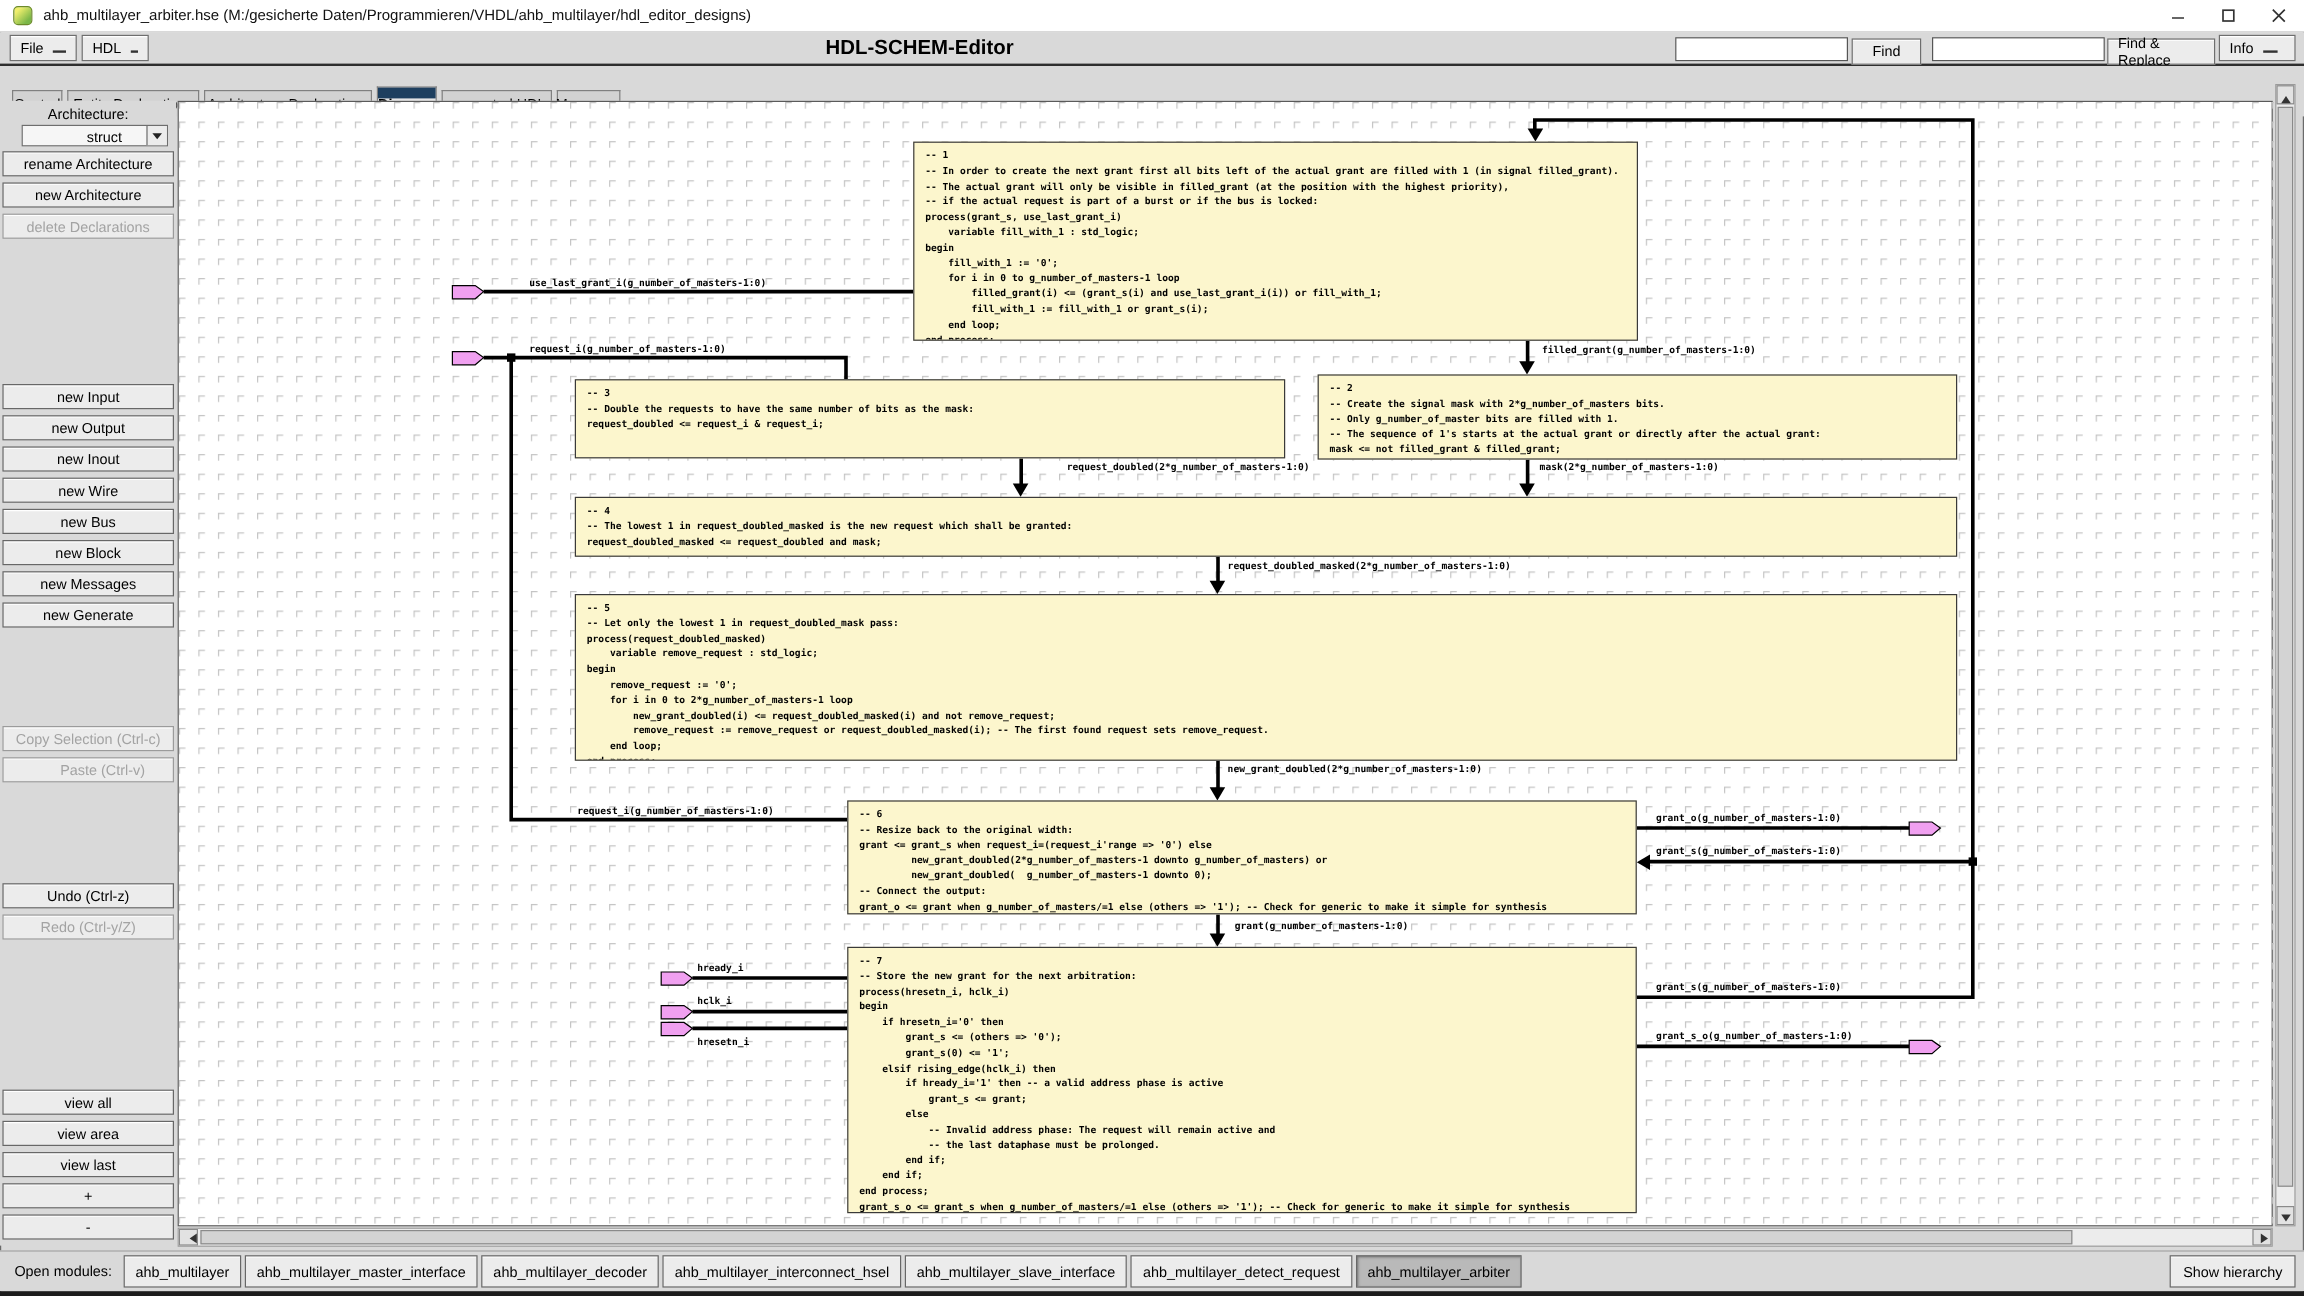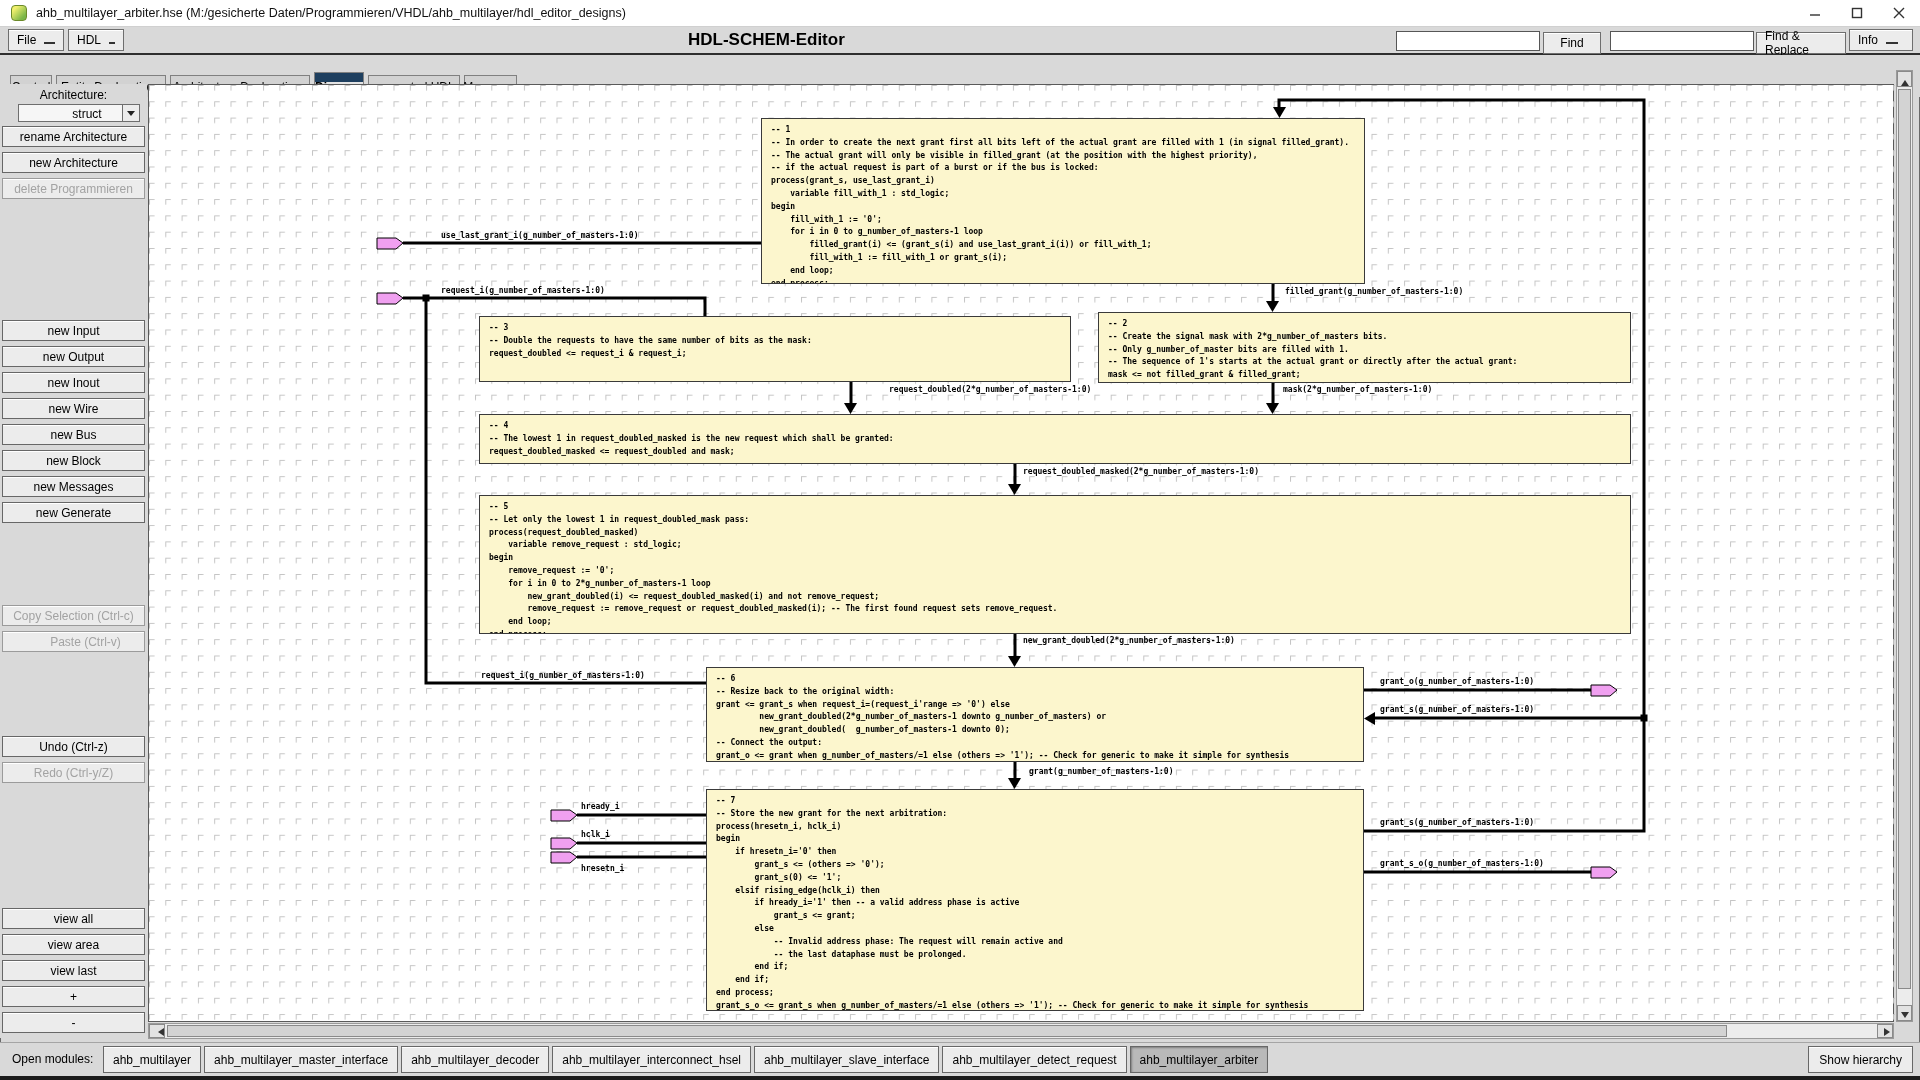--- a/index.html
+++ b/index.html
@@ -125,21 +125,21 @@
 </div>
 
 <div class="sidebar">
   <div class="side-label" style="top:4px;">Architecture:</div>
   <div class="combo">
     <div class="val">struct</div>
     <div class="dd"></div>
   </div>
   <div class="side-btn" style="top:42px;">rename Architecture</div>
   <div class="side-btn" style="top:68px;">new Architecture</div>
-  <div class="side-btn disabled" style="top:94px;">delete Programmieren</div>
+  <div class="side-btn disabled" style="top:94px;">delete Declarations</div>
   <div class="side-btn" style="top:236px;">new Input</div>
   <div class="side-btn" style="top:262px;">new Output</div>
   <div class="side-btn" style="top:288px;">new Inout</div>
   <div class="side-btn" style="top:314px;">new Wire</div>
   <div class="side-btn" style="top:340px;">new Bus</div>
   <div class="side-btn" style="top:366px;">new Block</div>
   <div class="side-btn" style="top:392px;">new Messages</div>
   <div class="side-btn" style="top:418px;">new Generate</div>
   <div class="side-btn disabled" style="top:521px;">Copy Selection (Ctrl-c)</div>
   <div class="side-btn disabled" style="top:547px;padding-left:24px;">Paste (Ctrl-v)</div>

